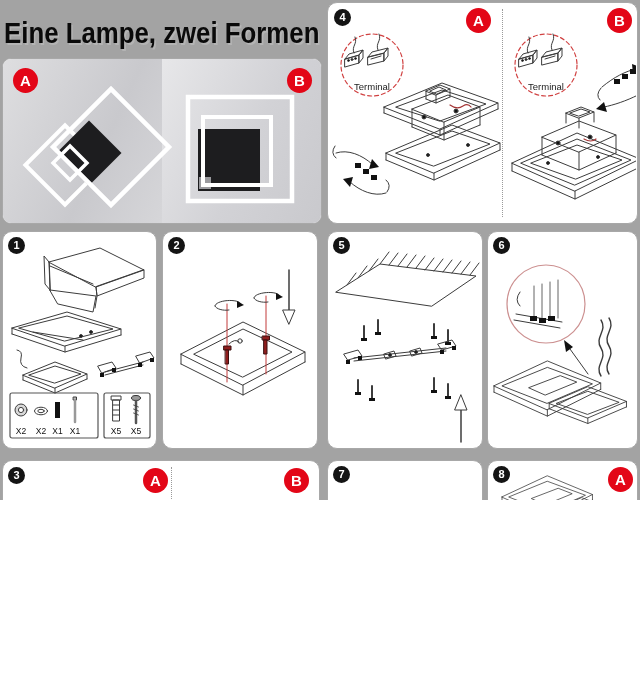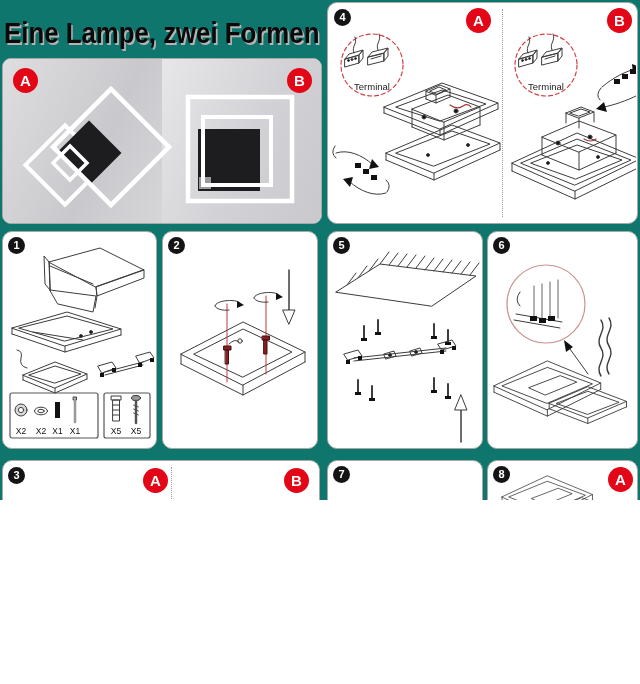--- a/index.html
+++ b/index.html
@@ -1,16 +1,16 @@
 <!DOCTYPE html>
 <html><head>
 <meta charset="utf-8">
 <style>
   html,body{margin:0;padding:0;background:#ffffff;}
-  .sheet{position:relative;width:640px;height:500px;background:#0f766e;overflow:hidden;
+  .sheet{position:relative;width:640px;height:500px;background:#a3a3a3;overflow:hidden;
          font-family:"Liberation Sans",sans-serif;}
   .title{position:absolute;left:4px;top:16px;font-size:30px;font-weight:bold;color:#0a0a0a;
          white-space:nowrap;transform:scaleX(.86);transform-origin:left center;
          text-shadow:2px 2px 0 #b4b4b4;letter-spacing:0px;}
   .panel{position:absolute;background:#fff;border:1.5px solid #a8a8a8;border-radius:10px;box-sizing:border-box;}
   .photo{border-radius:9px;overflow:hidden;display:flex;}
   .photo .half{width:50%;height:100%;}
   .half.a{background:linear-gradient(115deg,#dedee0 0%,#c9c9cd 60%,#d6d6d9 100%);}
   .half.b{background:linear-gradient(115deg,#e7e7e9 0%,#d2d2d6 55%,#c9c9cd 100%);}
   .stepnum{position:absolute;width:17px;height:17px;border-radius:50%;background:#141414;color:#fff;

